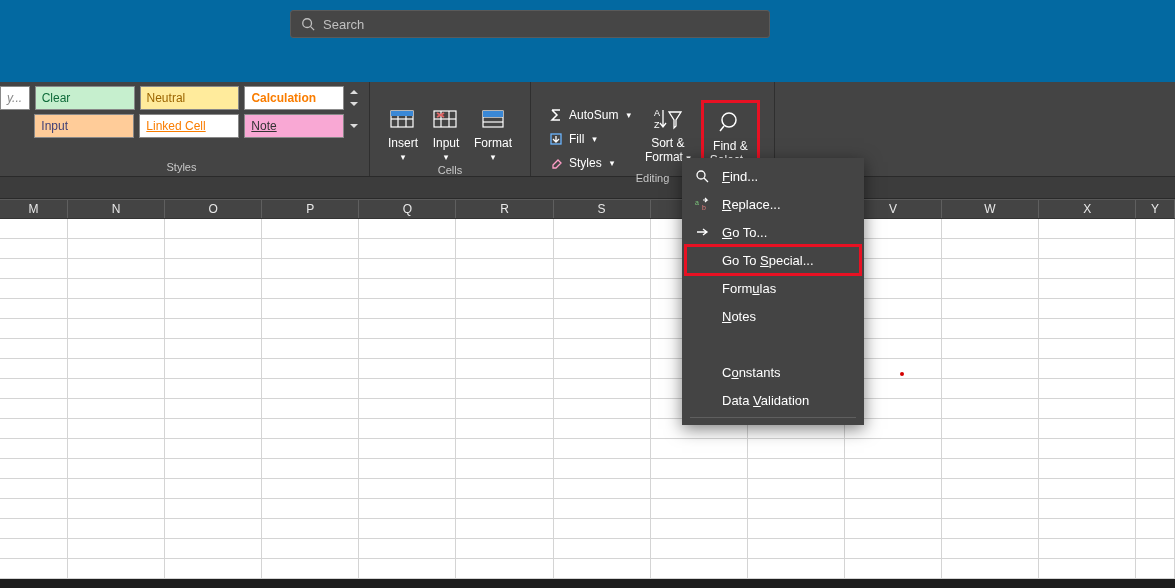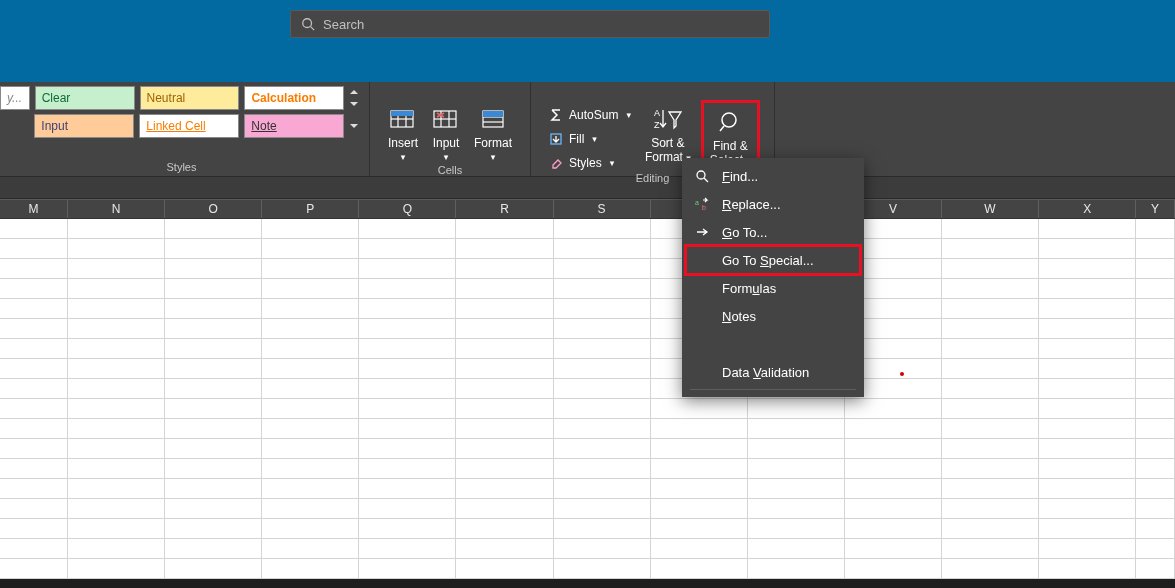--- a/index.html
+++ b/index.html
@@ -529,18 +529,22 @@
   </div>
   <div class="dd-item">
     <span class="ic"></span>
     <span class="lbl"><span class="u">N</span>otes</span>
   </div>
   <div class="dd-item">
     <span class="ic"></span>
   </div>
   <div class="dd-item">
     <span class="ic"></span>
+    <span class="lbl">C<span class="u">o</span>nstants</span>
+  </div>
+  <div class="dd-item">
+    <span class="ic"></span>
     <span class="lbl">Data <span class="u">V</span>alidation</span>
   </div>
   <div class="dd-sep"></div>
 </div>
 
 <div class="red-dot"></div>
 
 </body></html>

